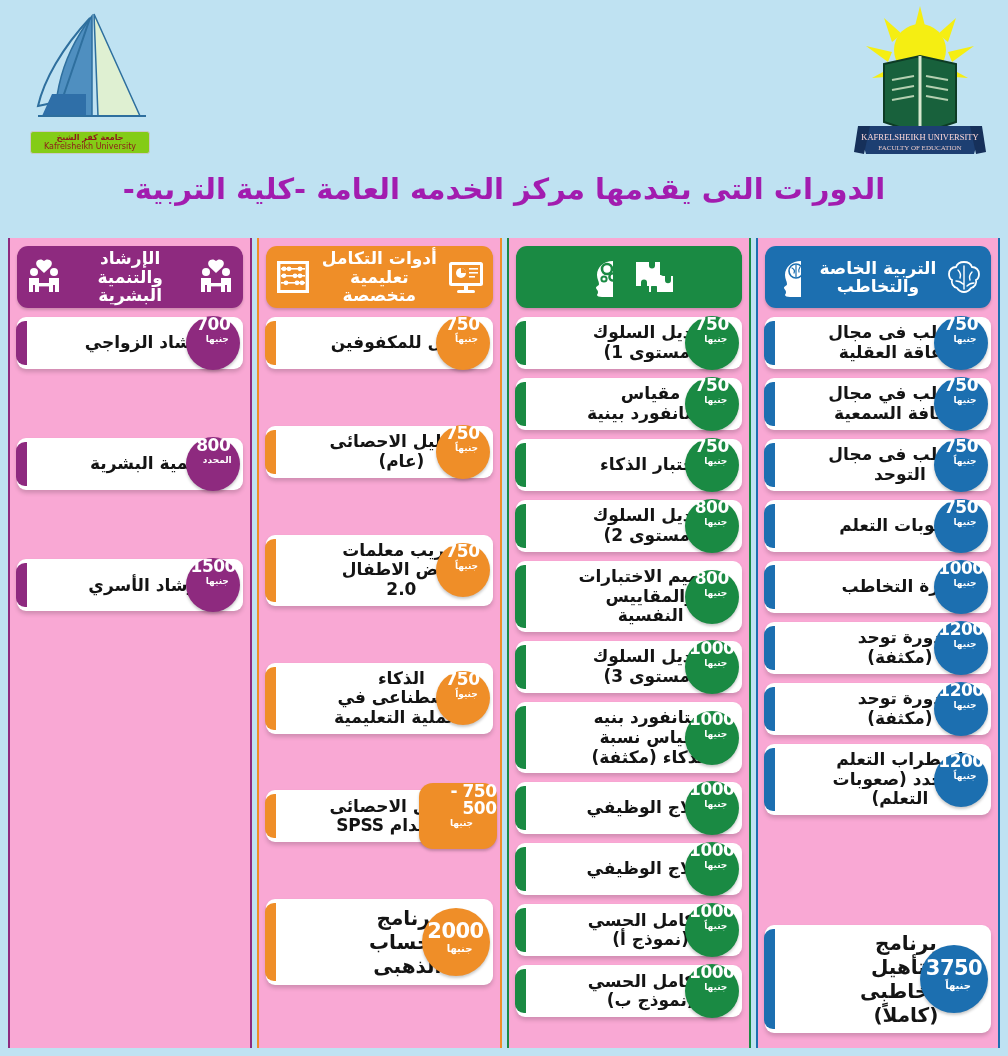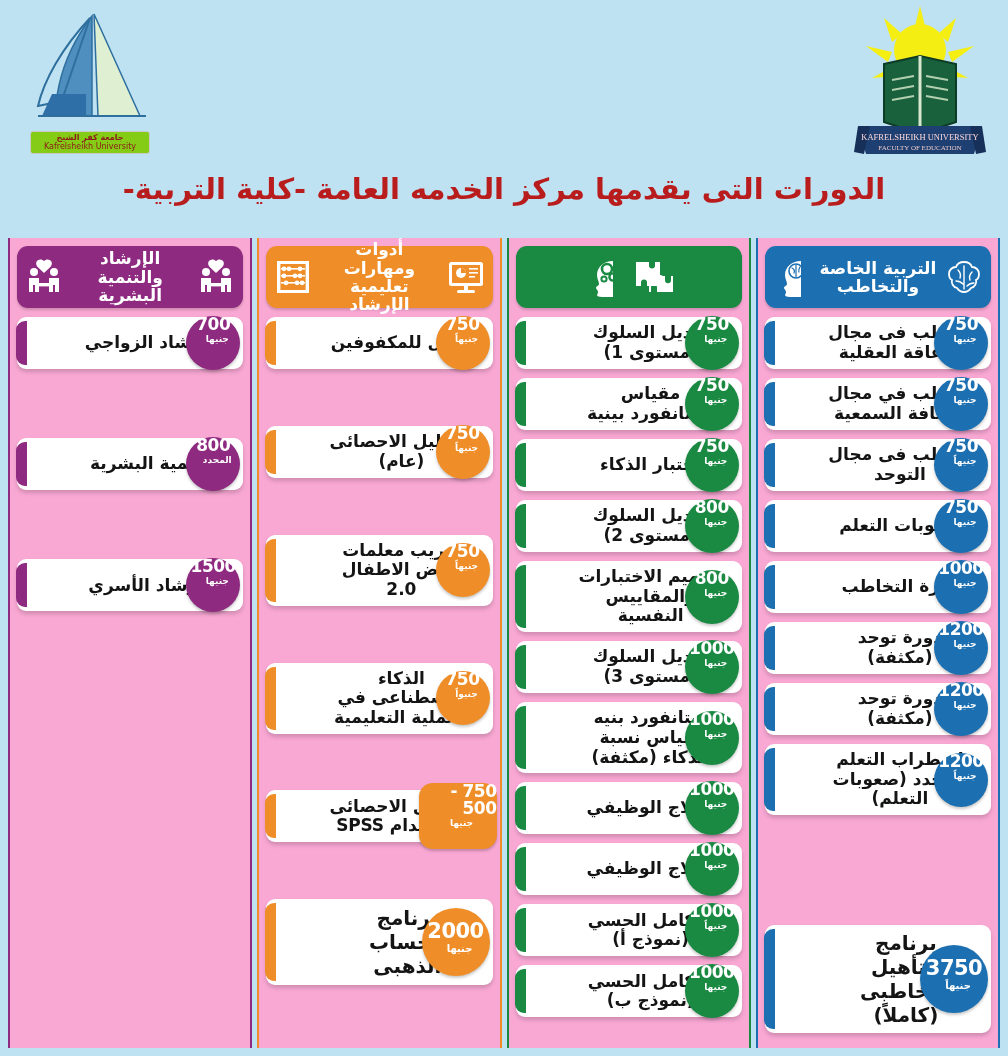--- a/index.html
+++ b/index.html
@@ -38,21 +38,21 @@
   }
 
   .page-title {
     position: absolute;
     top: 172px;
     left: 0;
     right: 0;
     text-align: center;
     font-size: 29px;
     font-weight: bold;
-    color: #b91c1c;
+    color: #a21caf;
     letter-spacing: -0.4px;
     font-family: "DejaVu Sans", "Liberation Sans", sans-serif;
     white-space: nowrap;
   }
 
   
   .columns {
     position: absolute;
     top: 238px;
     left: 8px;
@@ -459,21 +459,21 @@
           <path d="M17 13a5 5 0 015 5h-5z" fill="#ef8e28"></path>
           <g fill="#ffffff">
             <rect x="25" y="13" width="9" height="1.6"></rect>
             <rect x="25" y="17" width="9" height="1.6"></rect>
             <rect x="25" y="21" width="6" height="1.6"></rect>
           </g>
           <rect x="20" y="31" width="4" height="4" fill="#ffffff"></rect>
           <rect x="13" y="35" width="18" height="3" rx="1.5" fill="#ffffff"></rect>
         </svg>
       </span>
-      <span class="hdr-title">أدوات ومهارات تعليمية الإرشاد</span>
+      <span class="hdr-title">أدوات التكامل تعليمية متخصصة</span>
       <span class="hdr-icon">
         <svg viewBox="0 0 44 44" aria-hidden="true">
           <rect x="6" y="6" width="3.4" height="32" fill="#ffffff"></rect>
           <rect x="34.6" y="6" width="3.4" height="32" fill="#ffffff"></rect>
           <rect x="6" y="6" width="32" height="3" fill="#ffffff"></rect>
           <rect x="6" y="35" width="32" height="3" fill="#ffffff"></rect>
           <g fill="#ffffff">
             <rect x="10" y="13" width="24" height="1.6"></rect>
             <rect x="10" y="20" width="24" height="1.6"></rect>
             <rect x="10" y="27" width="24" height="1.6"></rect>

